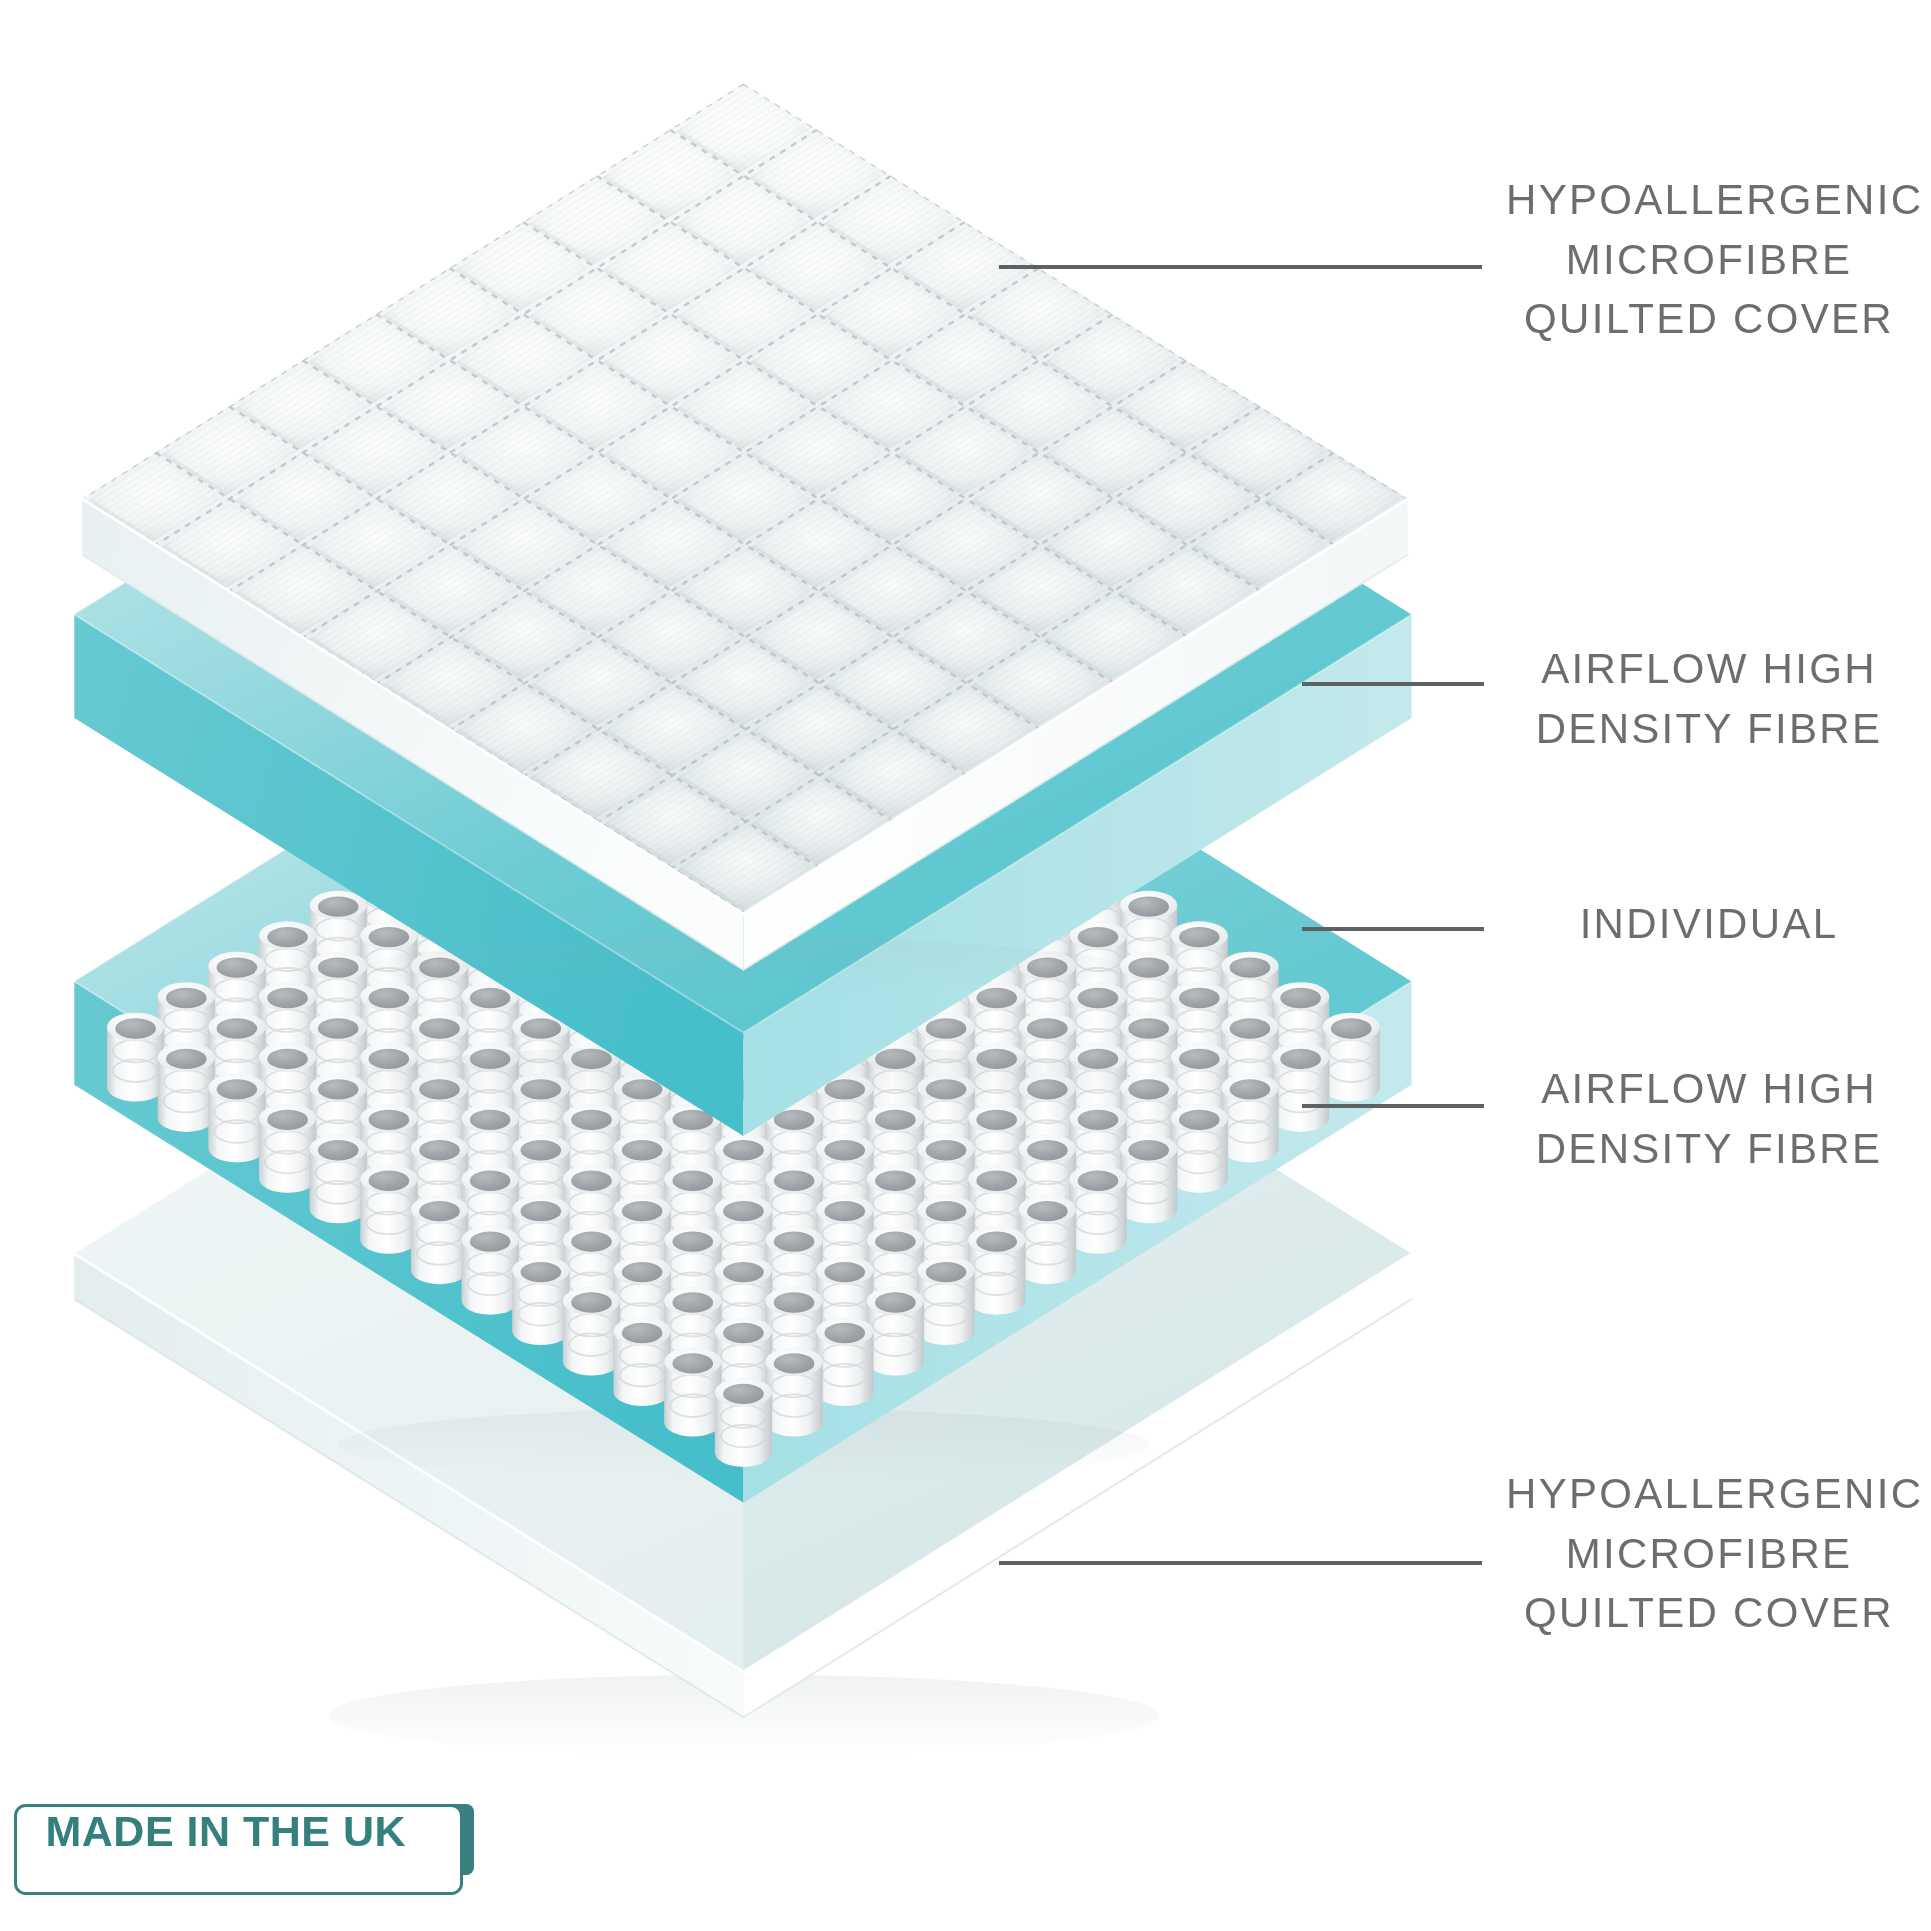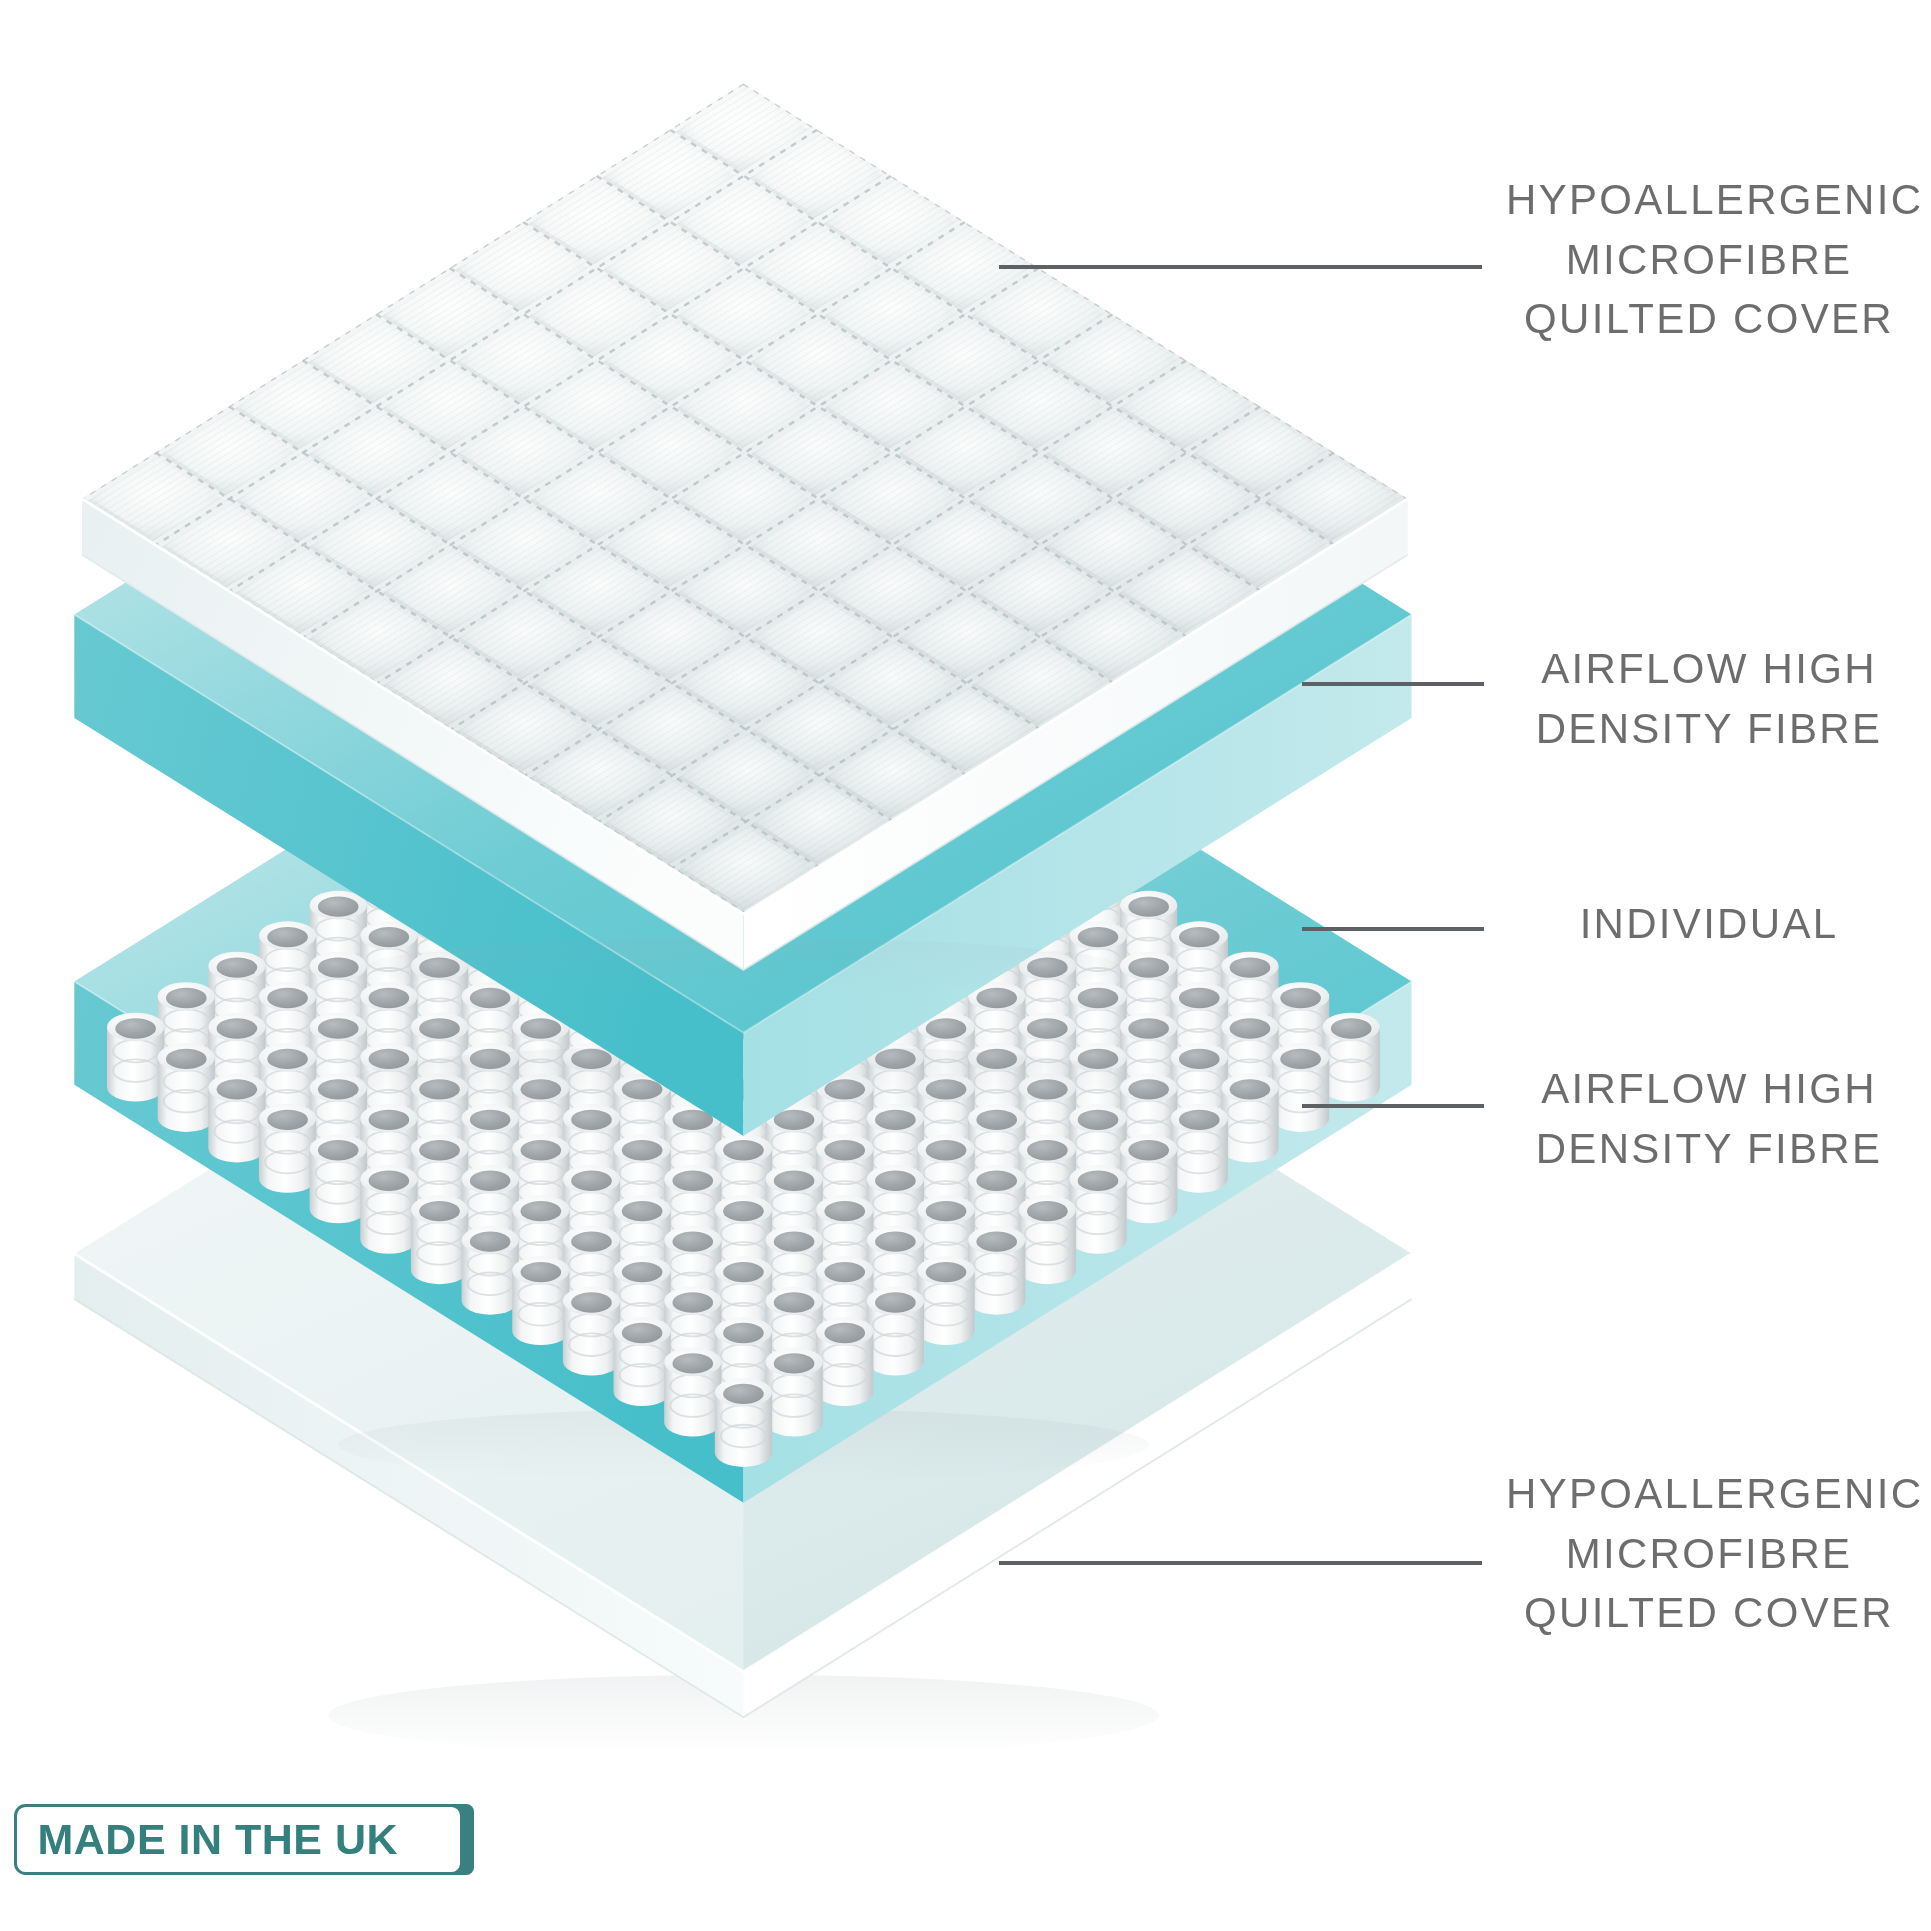--- a/index.html
+++ b/index.html
@@ -50,28 +50,28 @@
     height: 3.9px;
     background: #5d6163;
   }
 
   
   #made-badge {
     position: absolute;
     left: 13.5px;
     top: 1788px;
     width: 449px;
-    height: 71px;
+    height: 91px;
     box-sizing: border-box;
     border: 3.9px solid #3b8080;
     border-radius: 11.6px;
     background: #ffffff;
     display: flex;
-    align-items: center;
-    padding-left: 21px;
+    align-items: flex-start;
+    padding-left: 29px;
   }
   #made-badge .badge-text {
     color: #34807e;
     font-size: 43px;
     font-weight: 700;
     letter-spacing: 0.5px;
     white-space: nowrap;
   }
   #badge-block {
     position: absolute;

